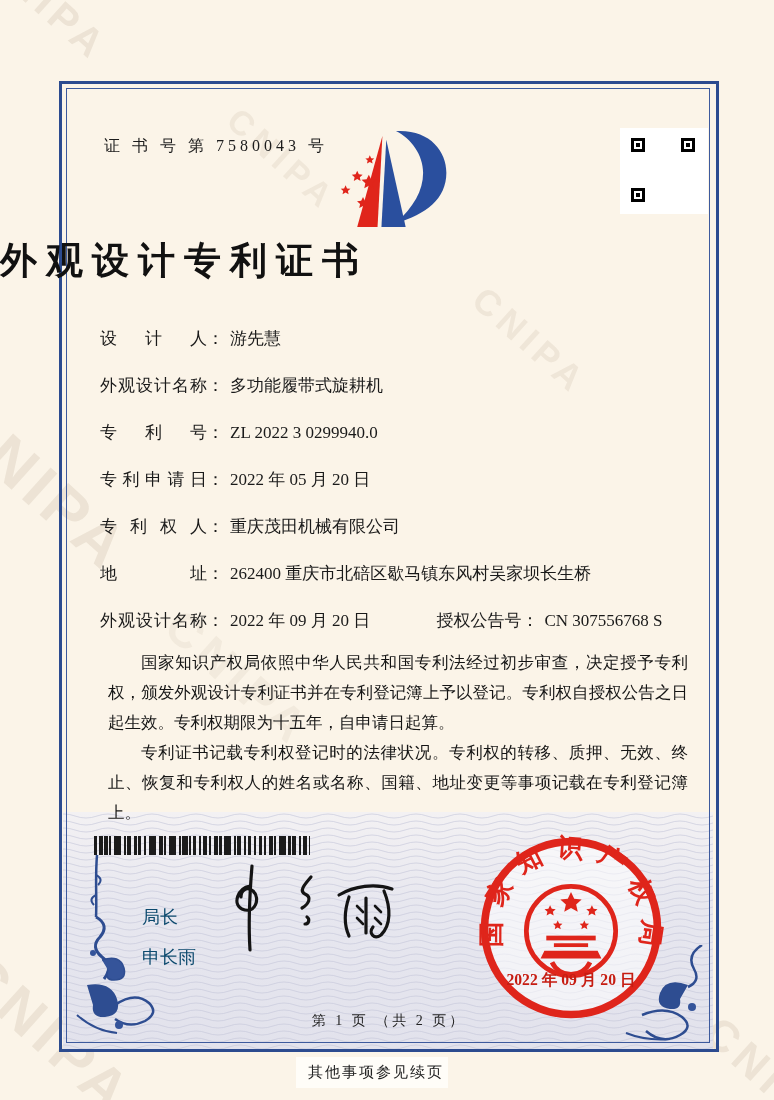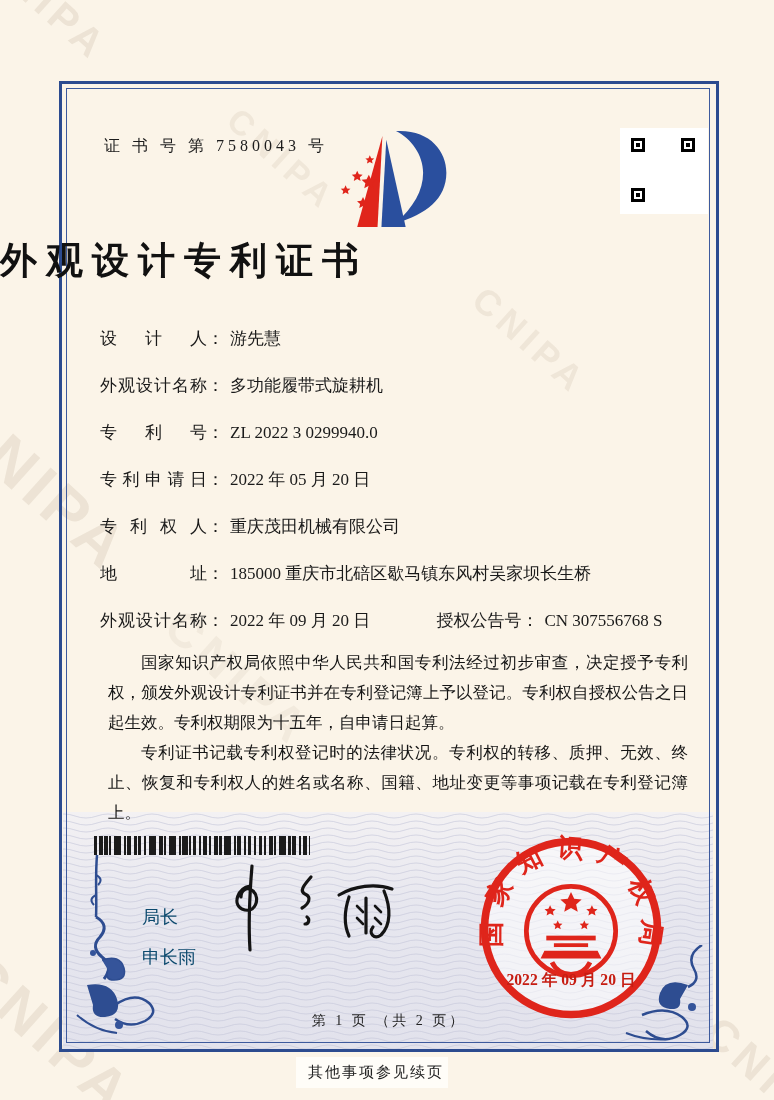--- a/index.html
+++ b/index.html
@@ -158,21 +158,21 @@
   <div class="frow">
     <span class="flabel">专利号</span><span>：</span><span class="fval">ZL 2022 3 0299940.0</span>
   </div>
   <div class="frow">
     <span class="flabel">专利申请日</span><span>：</span><span class="fval">2022 年 05 月 20 日</span>
   </div>
   <div class="frow">
     <span class="flabel">专利权人</span><span>：</span><span class="fval">重庆茂田机械有限公司</span>
   </div>
   <div class="frow">
-    <span class="flabel">地址</span><span>：</span><span class="fval">185000  重庆市北碚区歇马镇东风村吴家坝长生桥</span>
+    <span class="flabel">地址</span><span>：</span><span class="fval">262400  重庆市北碚区歇马镇东风村吴家坝长生桥</span>
   </div>
   <div class="frow">
     <span class="flabel">外观设计名称</span><span>：</span><span class="fval">2022 年 09 月 20 日</span>
     <span class="grant2"><span>授权公告号</span><span>：</span><span class="fval">CN 307556768 S</span></span>
   </div>
 </div>
 
 <div class="paras">
   <p>国家知识产权局依照中华人民共和国专利法经过初步审查，决定授予专利权，颁发外观设计专利证书并在专利登记簿上予以登记。专利权自授权公告之日起生效。专利权期限为十五年，自申请日起算。</p>
   <p>专利证书记载专利权登记时的法律状况。专利权的转移、质押、无效、终止、恢复和专利权人的姓名或名称、国籍、地址变更等事项记载在专利登记簿上。</p>

